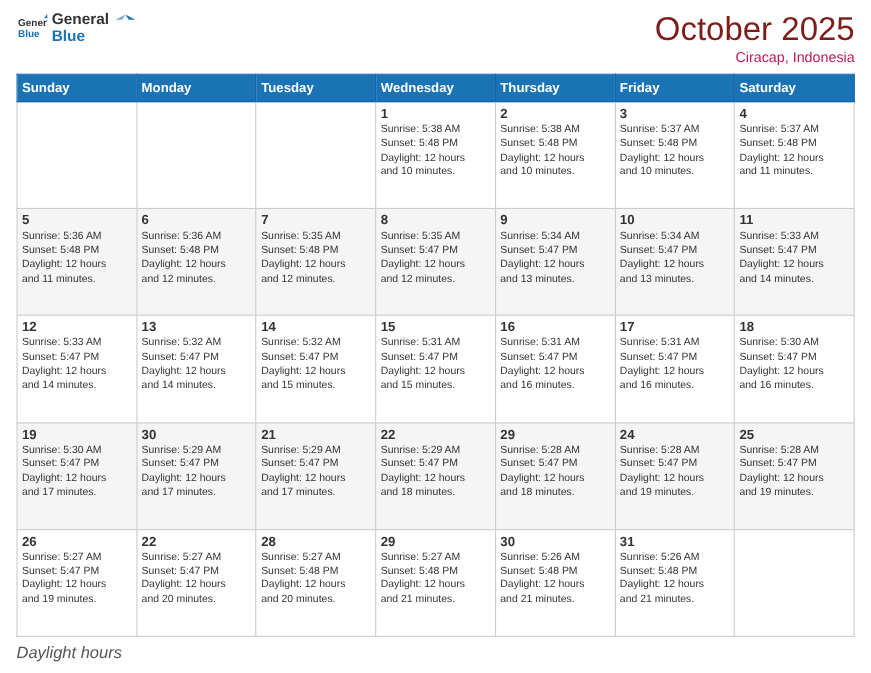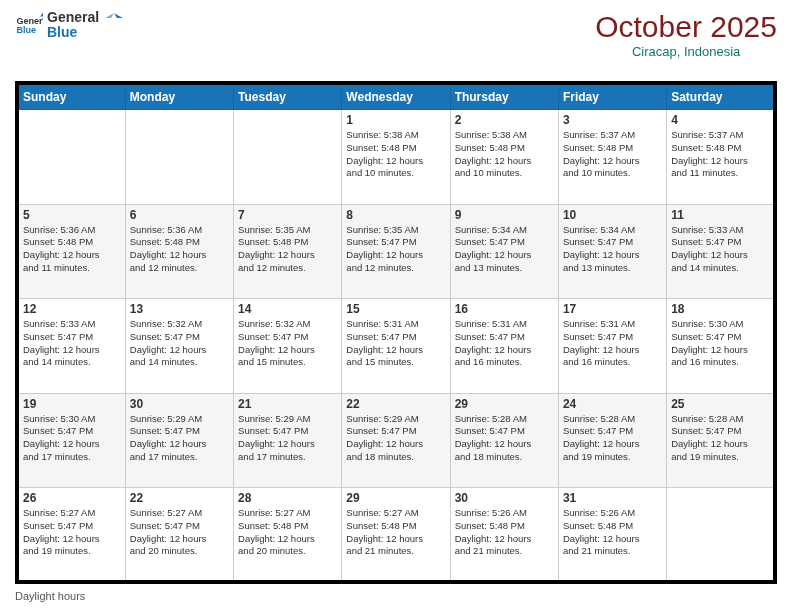--- a/index.html
+++ b/index.html
@@ -35,30 +35,28 @@
     .title-block {
       text-align: right;
     }
     .month-title {
       font-size: 30px;
       font-weight: 300;
       color: #7f1d1d;
     }
     .location {
       font-size: 13px;
-      color: #0f766e;
-      text-align: center;
+      color: #be185d;
     }
     .calendar {
       flex: 1;
-      border: 4px solid #000000;
+      border: 1px solid #000000;
       border-collapse: collapse;
       width: 100%;
       table-layout: fixed;
-      margin-top: 14px;
     }
     .calendar th {
       background: #1a73b5;
       color: #fff;
       font-size: 12px;
       font-weight: bold;
       padding: 5px 4px;
       text-align: left;
       border: 1px solid #1565a8;
     }
@@ -87,23 +85,24 @@
       display: block;
       margin-bottom: 2px;
     }
     .day-info {
       font-size: 9.5px;
       color: #333;
       line-height: 1.35;
     }
     .footer {
       margin-top: 6px;
-      font-size: 11px;
+      font-size: 15px;
       color: #555;
       text-align: left;
+      font-style: italic;
     }
   </style>
 </head>
 <body>
 
 <div class="page">
   <div class="header">
     <div class="logo">
       <svg class="logo-icon" viewBox="0 0 40 40">
         <text x="2" y="18" font-size="13" font-weight="bold" fill="#333" font-family="Arial">General</text>

